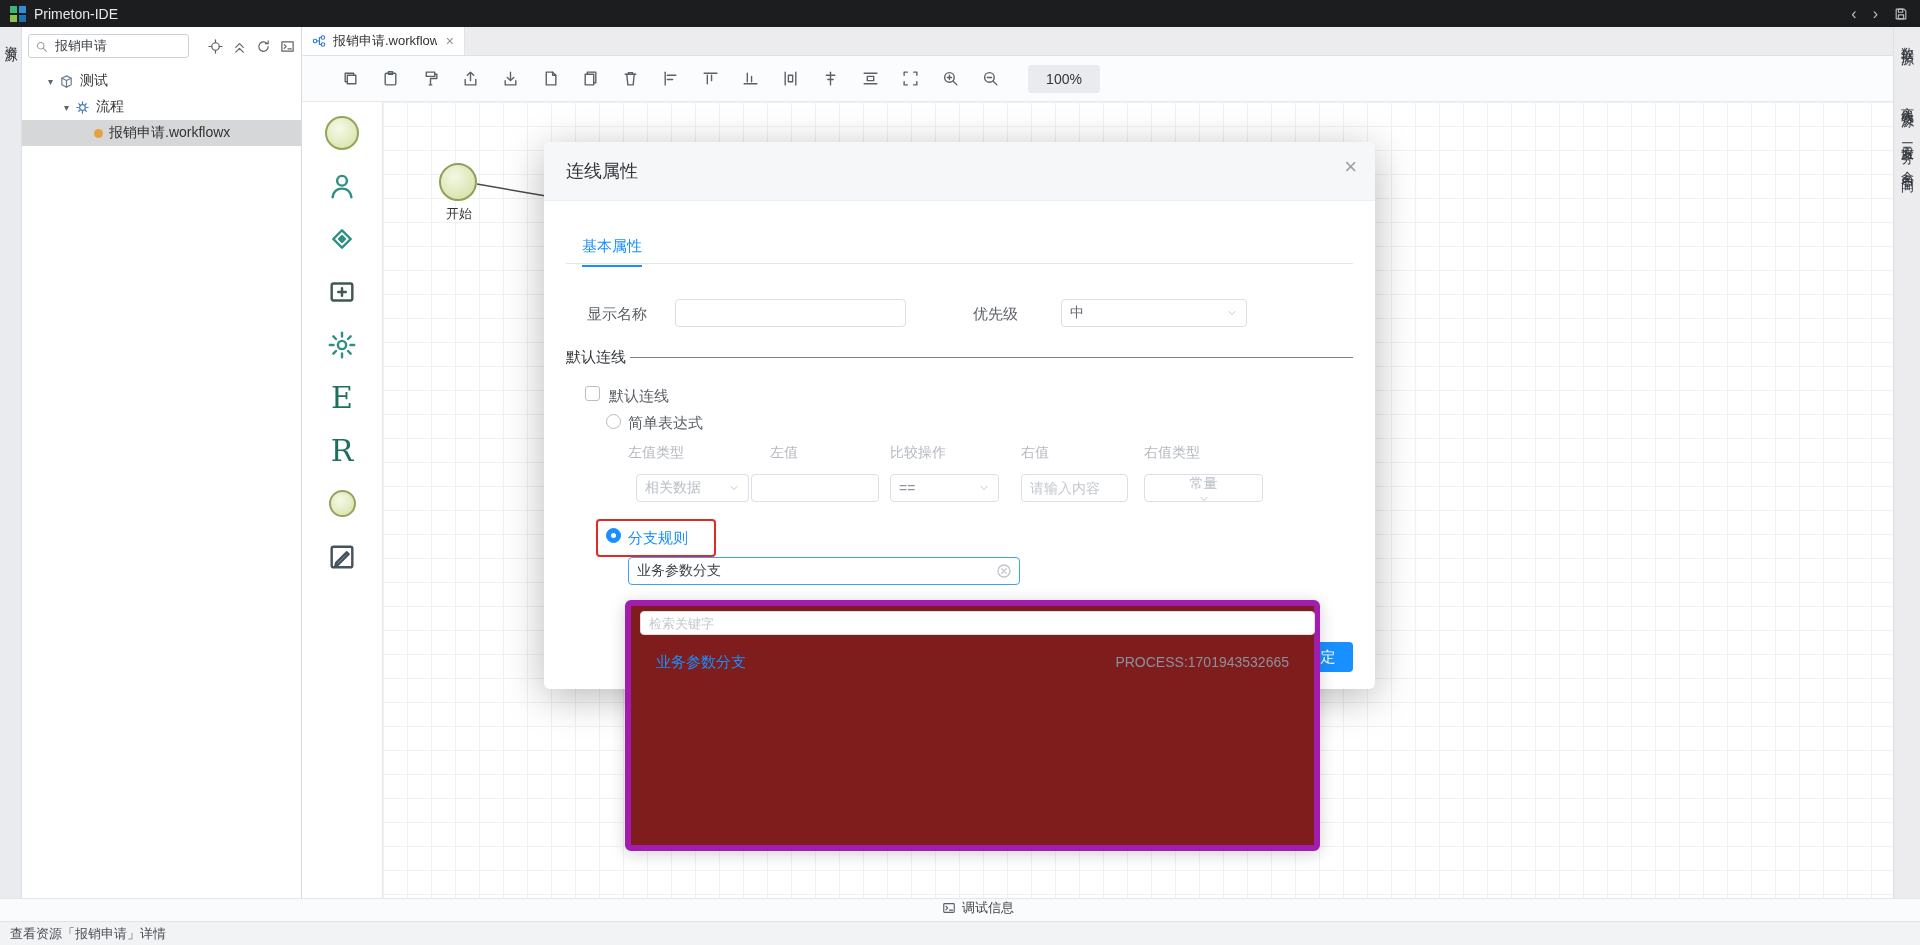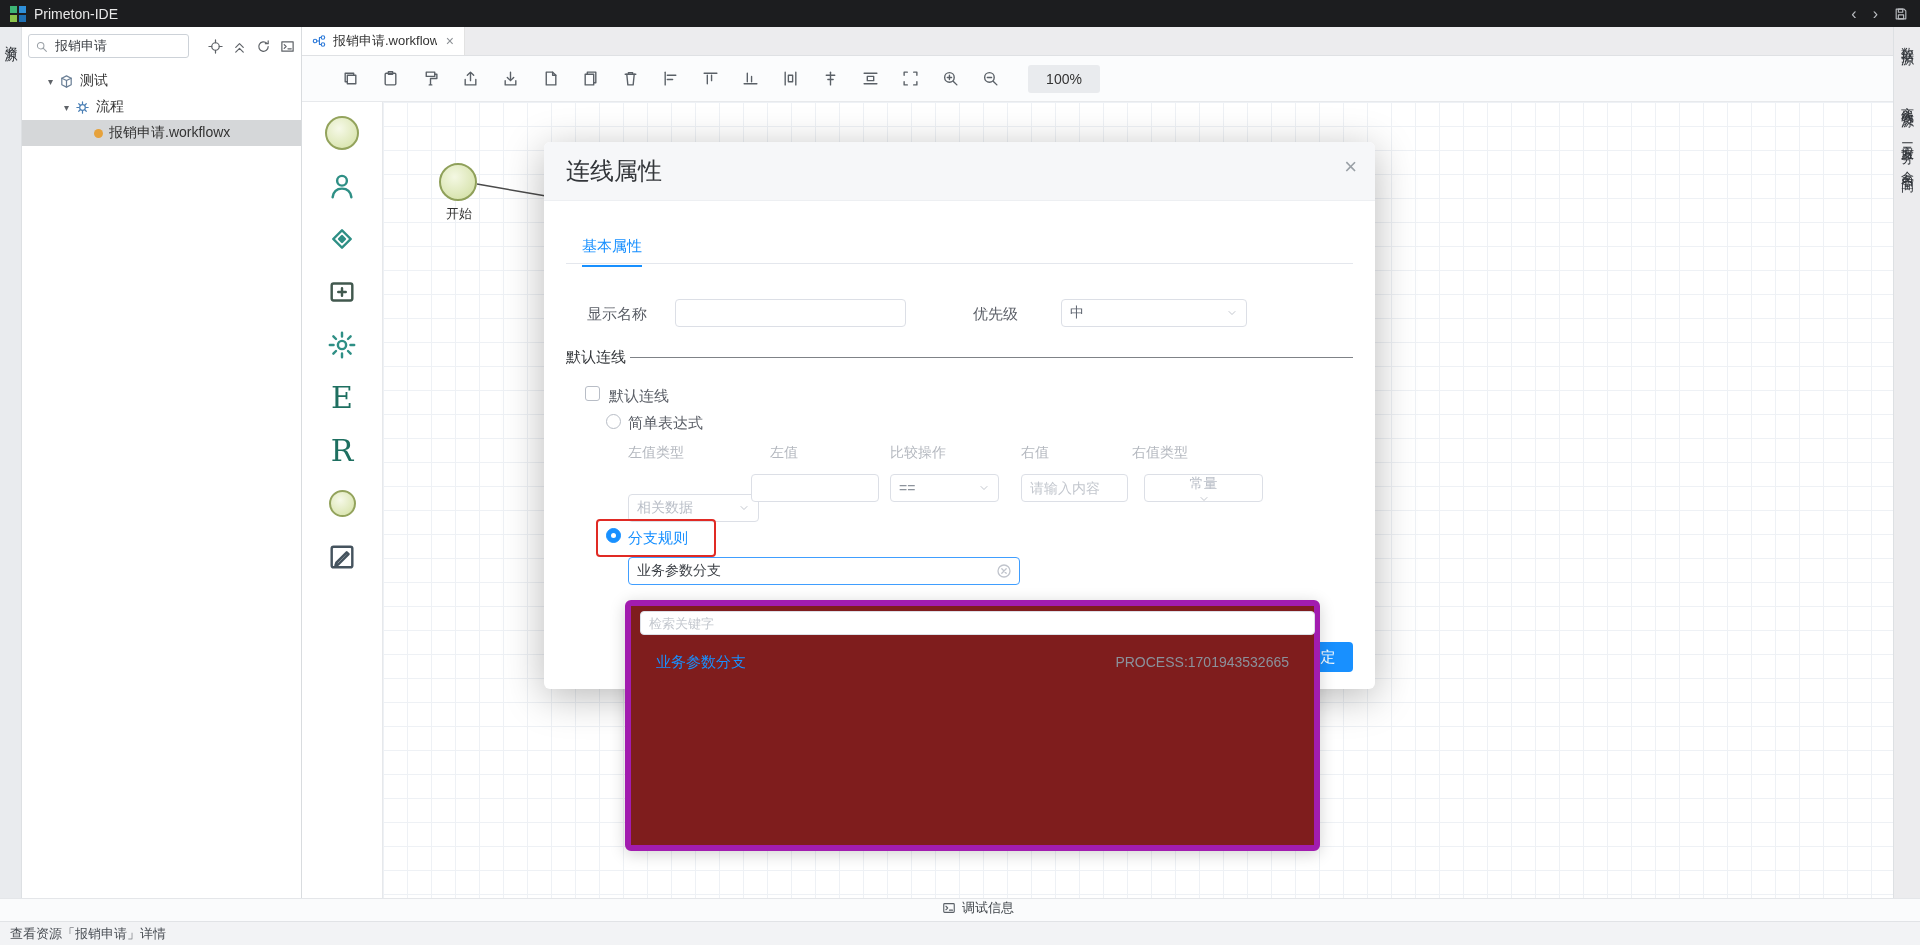--- a/index.html
+++ b/index.html
@@ -106,21 +106,21 @@
   .db-item{display:flex;align-items:center;gap:6px;}
   .db-item svg{width:14px;height:14px;color:#5a6067;}
   #status-bar{position:absolute;left:0;top:921px;width:1920px;height:24px;background:#f2f3f5;
               border-top:1px solid #e1e3e6;box-sizing:border-box;display:flex;align-items:center;
               padding-left:10px;font-size:13px;color:#4a4f55;}
 
   
   #dialog{position:absolute;left:544px;top:142px;width:831px;height:547px;background:#fff;
           border-radius:6px;box-shadow:0 8px 40px rgba(0,0,0,.28);z-index:10;}
   .dlg-head{height:59px;background:#f6f7f9;border-bottom:1px solid #edeff2;border-radius:6px 6px 0 0;
-            display:flex;align-items:center;padding:0 22px;font-size:24px;color:#33363a;box-sizing:border-box;}
+            display:flex;align-items:center;padding:0 22px;font-size:18px;color:#33363a;box-sizing:border-box;}
   .dlg-close{position:absolute;right:18px;top:14px;font-size:22px;color:#9aa0a6;line-height:1;cursor:pointer;}
   .dlg-tab{position:absolute;left:38px;top:95px;font-size:15px;color:#1890ff;padding-bottom:9px;
            border-bottom:2px solid #1890ff;}
   .dlg-tabline{position:absolute;left:22px;right:22px;top:121px;height:1px;background:#e4e7ed;}
   .fld-label{position:absolute;font-size:15px;color:#5a5e66;white-space:nowrap;}
   #lbl-display{left:43px;top:163px;}
   #lbl-priority{left:429px;top:163px;}
   #lbl-defaultline{left:65px;top:245px;}
   #lbl-simple{left:84px;top:272px;}
   #lbl-branch{left:84px;top:387px;color:#1890ff;}
@@ -138,22 +138,22 @@
   .adv-row .line{flex:1;height:1px;background:#7f8287;margin-left:4px;}
   .checkbox{position:absolute;left:41px;top:244px;width:15px;height:15px;border:1px solid #b8bdc6;
             border-radius:3px;background:#fff;box-sizing:border-box;}
   .radio{position:absolute;width:15px;height:15px;border:1px solid #b8bdc6;border-radius:50%;
          background:#fff;box-sizing:border-box;}
   #radio-simple{left:62px;top:272px;}
   #radio-branch{left:62px;top:386px;border-color:#1890ff;background:#1890ff;}
   #radio-branch::after{content:"";position:absolute;left:4px;top:4px;width:5px;height:5px;
                        background:#fff;border-radius:50%;}
   .col-label{position:absolute;top:302px;font-size:14px;color:#b4b8bf;white-space:nowrap;}
-  #col-0{left:84px;} #col-1{left:226px;text-align:right;} #col-2{left:346px;} #col-3{left:477px;} #col-4{left:588px;}
-  #sel-lefttype{left:84px;top:332px;width:131px;color:#b9bec7;margin-top:20px;}
+  #col-0{left:84px;} #col-1{left:226px;text-align:right;} #col-2{left:346px;} #col-3{left:477px;} #col-4{left:600px;}
+  #sel-lefttype{left:92px;top:332px;width:113px;color:#b9bec7;}
   #inp-leftval{left:207px;top:332px;width:128px;}
   #sel-compare{left:346px;top:332px;width:109px;color:#8d939c;}
   #inp-rightval{left:477px;top:332px;width:107px;}
   #sel-righttype{left:600px;top:332px;width:119px;color:#b9bec7;flex-direction:column;}
   .inp::placeholder{color:#c3c7ce;}
   .red-box{position:absolute;left:52px;top:377px;width:116px;height:34px;border:2px solid #e02a24;
            border-radius:4px;pointer-events:none;z-index:3;}
   #inp-branch{left:84px;top:415px;width:392px;border:1px solid #409eff;padding-right:30px;color:#3c4046;}
   .clear-ic{position:absolute;left:452px;top:421px;width:16px;height:16px;color:#c0c4cc;}
   .clear-ic svg{width:16px;height:16px;}

